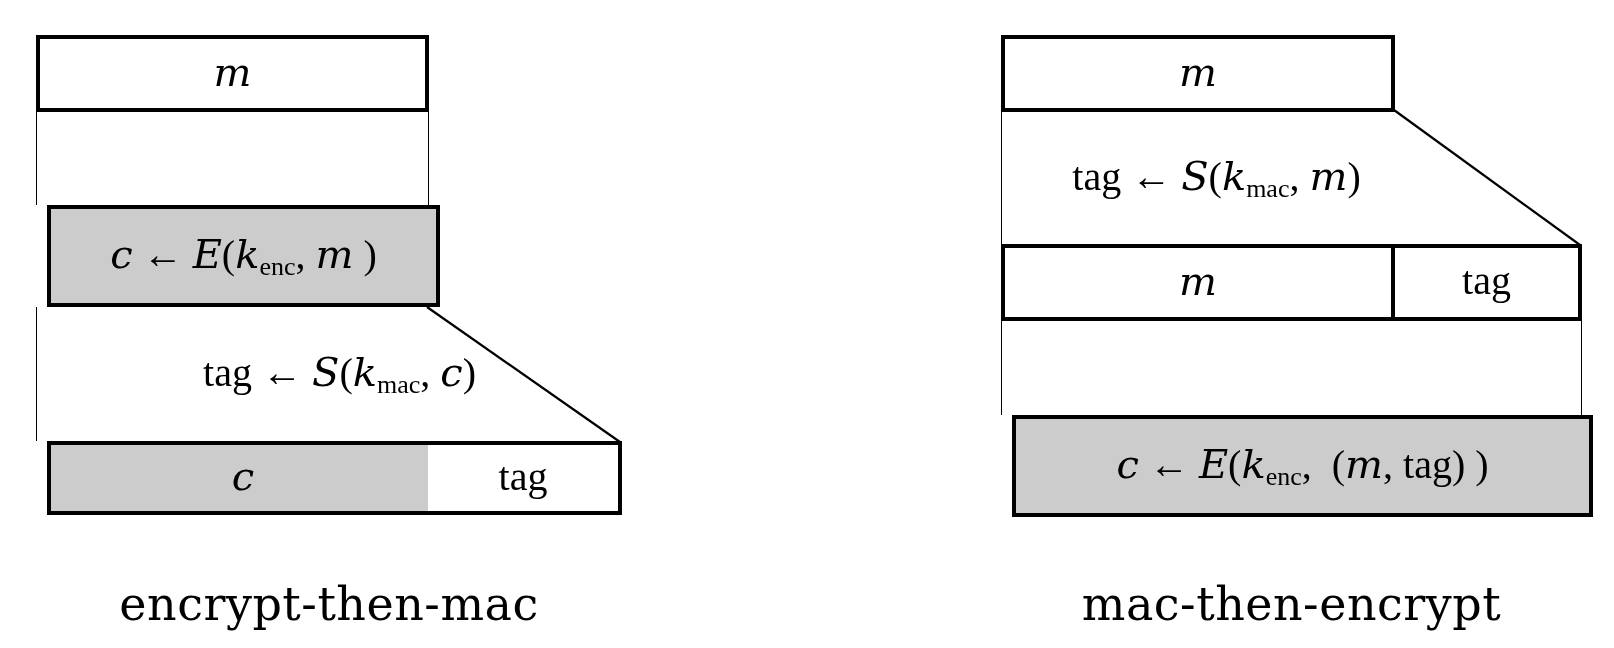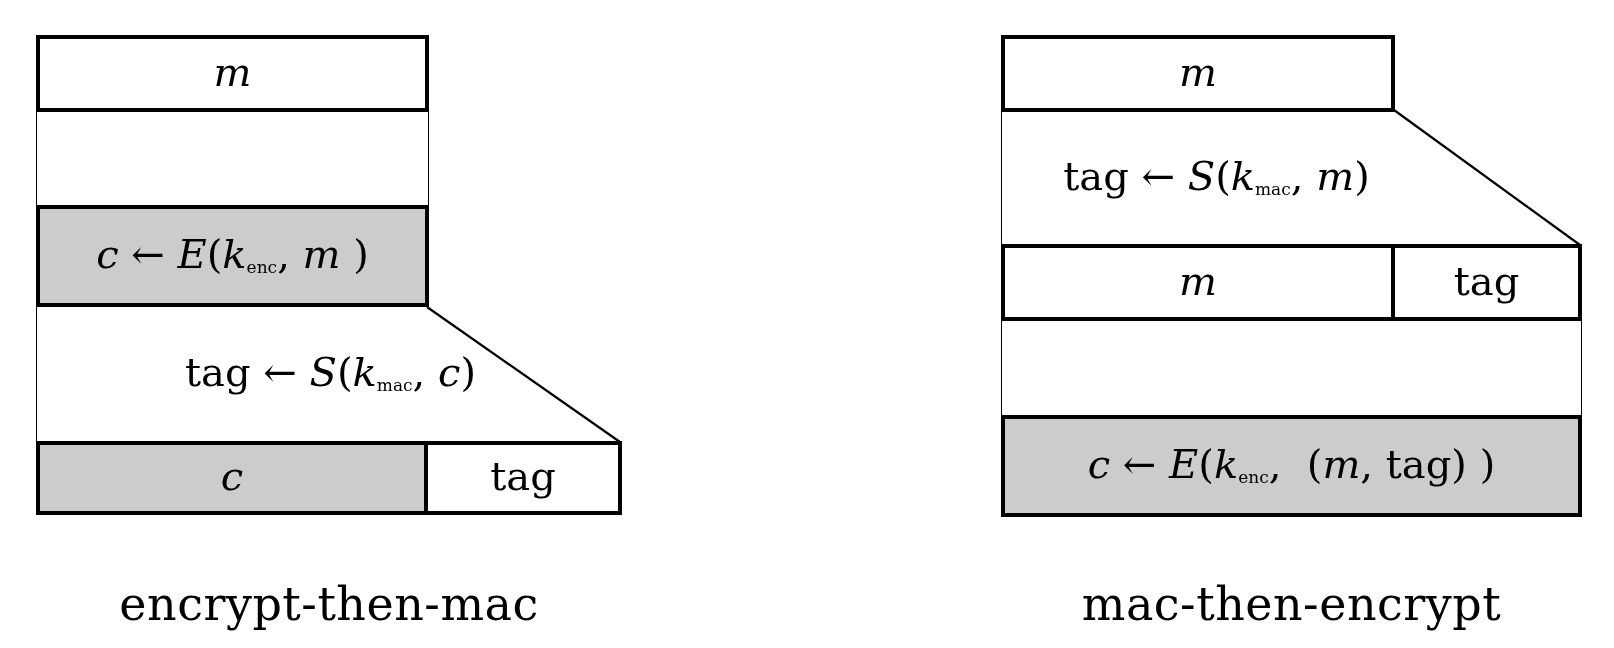--- a/index.html
+++ b/index.html
@@ -18,42 +18,43 @@
     overflow: hidden;
     font-family: "DejaVu Serif", "Liberation Serif", serif;
     color: #000;
   }
   .box {
     position: absolute; box-sizing: border-box;
     border: 4.5px solid var(--stroke);
     background: #ffffff;
     display: flex; align-items: center; justify-content: center;
   }
-  .box.gray { background: var(--fill); }
+  .box.gray { background: var(--fill); margin-left: 11px; }
   .box.no-left { border-left: none; }
   .region {
     position: absolute; box-sizing: border-box;
     display: flex; align-items: center; justify-content: center;
     background: transparent;
   }
   .thin-l { border-left: 1.6px solid var(--stroke); }
   .thin-r { border-right: 1.6px solid var(--stroke); }
   .mathtext {
     font-size: 40px;
     white-space: pre;
     line-height: 1;
     padding-bottom: 4px;
   }
   .mp-i { font-style: italic; }
-  .mp-r { font-style: normal; }
+  .mp-r { font-style: normal; font-family: Liberation Serif, serif; }
   .mp-sub {
     font-style: normal;
-    font-size: 17px;
+    font-size: 26px;
     position: relative;
     top: 0.28em;
+    font-family: Liberation Serif, serif;
   }
   .diagram-label {
     position: absolute; box-sizing: border-box;
     display: flex; align-items: center; justify-content: center;
     font-size: 46px;
     font-style: normal;
     letter-spacing: 0.5px;
   }
   svg.overlay {
     position: absolute; left: 0; top: 0;

